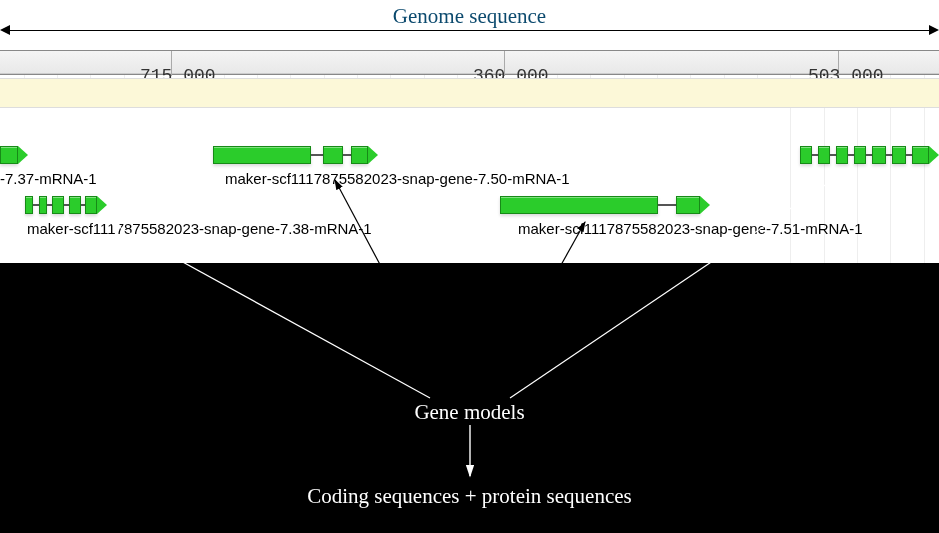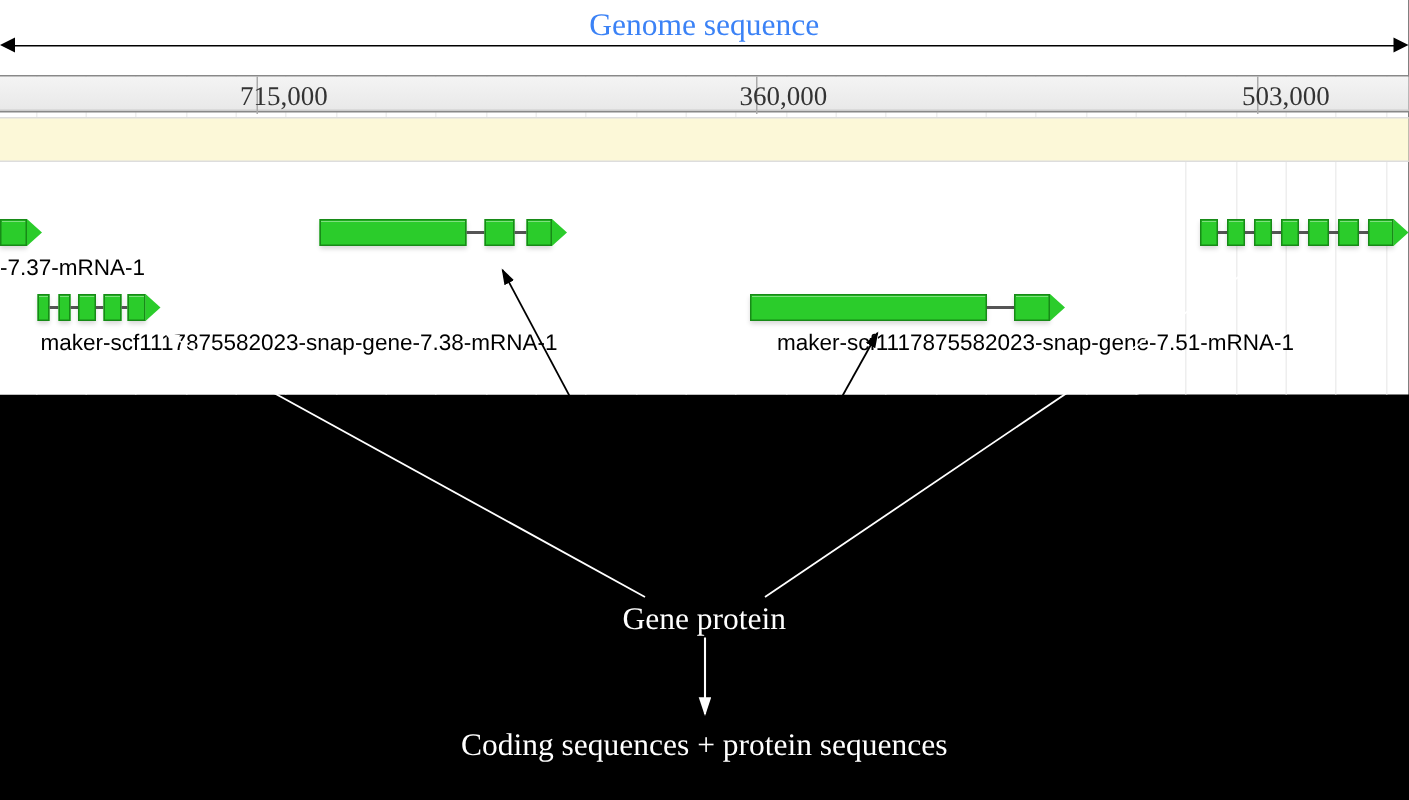--- a/index.html
+++ b/index.html
@@ -13,21 +13,21 @@
   }
   .browser-panel {
     position: absolute;
     top: 0; left: 0;
     width: 939px;
     height: 263px;
     background: #fff;
   }
   .annot {
     position: absolute;
-    color: #3b82f6;
+    color: #0c4a6e;
     font-family: "Times New Roman", serif;
     font-size: 21px;
     white-space: nowrap;
   }
   .annot-white {
     font-size: 21px;
   }
   .top-label { top: 4px; left: 0; width: 939px; text-align: center; }
   .top-arrow { position: absolute; top: 30px; left: 8px; width: 923px; height: 1px; background:#000; }
   .top-arrow::before, .top-arrow::after {
@@ -37,21 +37,21 @@
   .top-arrow::before { left:-8px; border-right:10px solid #000; }
   .top-arrow::after  { right:-8px; border-left:10px solid #000; }
 
   .ruler {
     position:absolute; top:50px; left:0; width:939px; height:25px;
     background: linear-gradient(#f4f4f4,#e8e8e8);
     border-top:1px solid #888; border-bottom:1px solid #888;
     box-shadow: inset 0 -1px 0 #ccc;
   }
   .major-tick { position:absolute; top:0; height:25px; width:1px; background:#aaa; }
-  .tick-label { position:absolute; top:3px; font-size:18px; color:#333; font-family:Liberation Serif, serif;margin-left:20px; }
+  .tick-label { position:absolute; top:15px; font-size:18px; color:#333; font-family:Liberation Mono, monospace; }
   .ref-band {
     position:absolute; top:78px; left:0; width:939px; height:30px;
     background:#fcf8d8; border-top:1px solid #ddd; border-bottom:1px solid #ddd;
   }
   .tracks {
     position:absolute; top:108px; left:0; width:759px; height:155px;
     background:#fff;
   }
   .gridlines { position:absolute; top:50px; left:0; width:939px; height:213px; pointer-events:none; }
   .grid { position:absolute; top:0; height:213px; width:1px; background:#eee; }
@@ -142,20 +142,21 @@
     <div class="gene-label" style="top:62px; left:0">-7.37-mRNA-1</div>
 
     <div class="gene-glyph" style="top:38px; left:213px; width:165px;">
       <div class="exon shade" style="left:0; width:98px"></div>
       <div class="intron" style="left:98px; width:12px"></div>
       <div class="exon shade" style="left:110px; width:20px"></div>
       <div class="intron" style="left:130px; width:8px"></div>
       <div class="exon shade" style="left:138px; width:17px"></div>
       <div class="arrowcap" style="left:155px"></div>
     </div>
+    <div class="gene-label" style="top:62px; left:225px">maker-scf1117875582023-snap-gene-7.50-mRNA-1</div>
 
     <div class="gene-glyph" style="top:38px; left:800px; width:139px;">
       <div class="exon shade" style="left:0; width:12px"></div>
       <div class="intron" style="left:12px; width:6px"></div>
       <div class="exon shade" style="left:18px; width:12px"></div>
       <div class="intron" style="left:30px; width:6px"></div>
       <div class="exon shade" style="left:36px; width:12px"></div>
       <div class="intron" style="left:48px; width:6px"></div>
       <div class="exon shade" style="left:54px; width:12px"></div>
       <div class="intron" style="left:66px; width:6px"></div>
@@ -187,21 +188,21 @@
       <div class="exon shade" style="left:0; width:158px"></div>
       <div class="intron" style="left:158px; width:18px"></div>
       <div class="exon shade" style="left:176px; width:24px"></div>
       <div class="arrowcap" style="left:200px"></div>
     </div>
     <div class="gene-label" style="top:112px; left:518px">maker-scf1117875582023-snap-gene-7.51-mRNA-1</div>
 
   </div>
 </div>
 
-<div class="overlay-label annot-white" style="top:400px; left:0; width:939px; text-align:center;">Gene protein</div>
+<div class="overlay-label annot-white" style="top:400px; left:0; width:939px; text-align:center;">Gene models</div>
 <div class="overlay-label annot-white" style="top:484px; left:0; width:939px; text-align:center;">Coding sequences + protein sequences</div>
 
 <svg class="svg-arrows">
   <defs>
     <marker id="ah" markerWidth="10" markerHeight="10" refX="8" refY="3" orient="auto">
       <path d="M0,0 L9,3 L0,6 Z" fill="#fff"></path>
     </marker>
     <marker id="ahb" markerWidth="10" markerHeight="10" refX="8" refY="3" orient="auto">
       <path d="M0,0 L9,3 L0,6 Z" fill="#000"></path>
     </marker>

